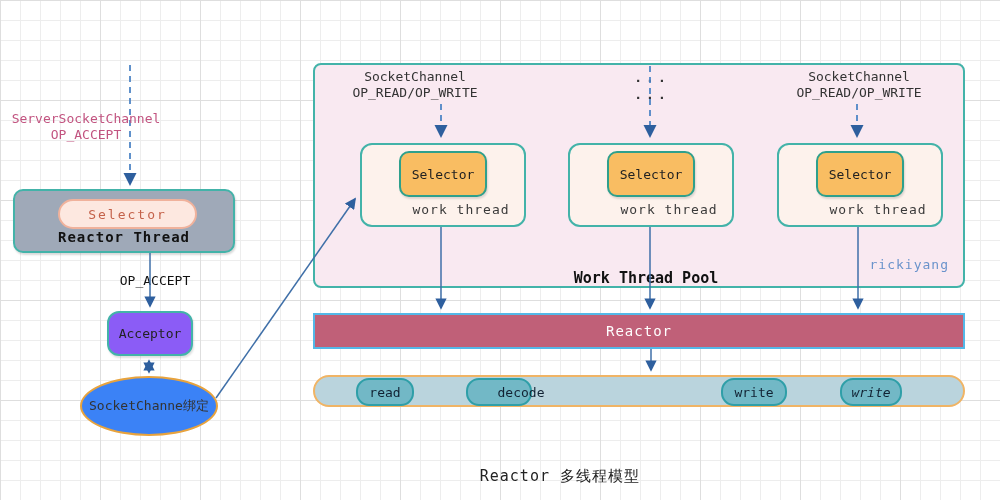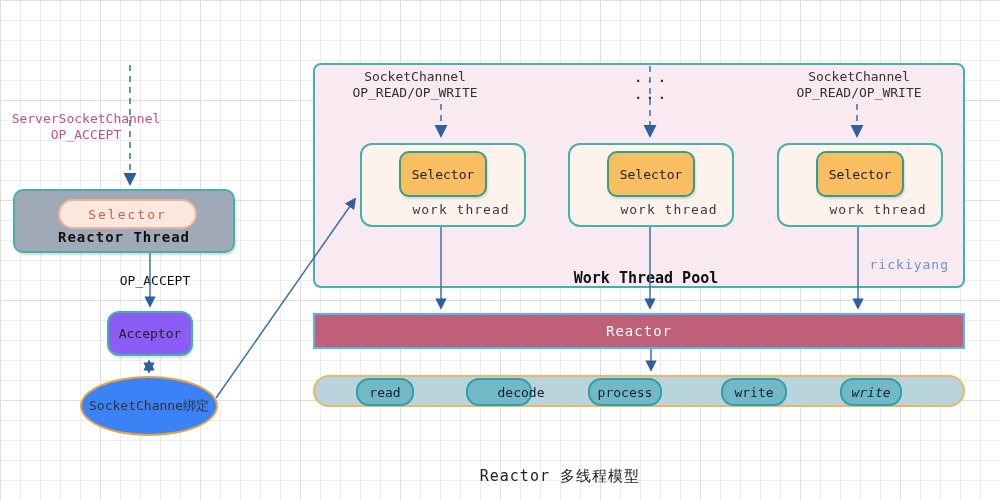--- a/index.html
+++ b/index.html
@@ -141,18 +141,17 @@
 
   <div class="abs pool-label">Work Thread Pool</div>
   <div class="abs watermark">rickiyang</div>
 </div>
 
 <div class="abs z1 ctr handler">Reactor</div>
 
 <div class="abs z1 pipeline">
   <div class="abs ctr capsule cap0">read</div>
   <div class="abs ctr capsule cap1">decode</div>
-  <div class="abs ctr capsule cap2">process</div>
   <div class="abs ctr capsule cap3">write</div>
   <div class="abs ctr capsule cap4">write</div>
 </div>
 
 <div class="abs z1 diagram-title">Reactor 多线程模型</div>
 
 </body></html>

